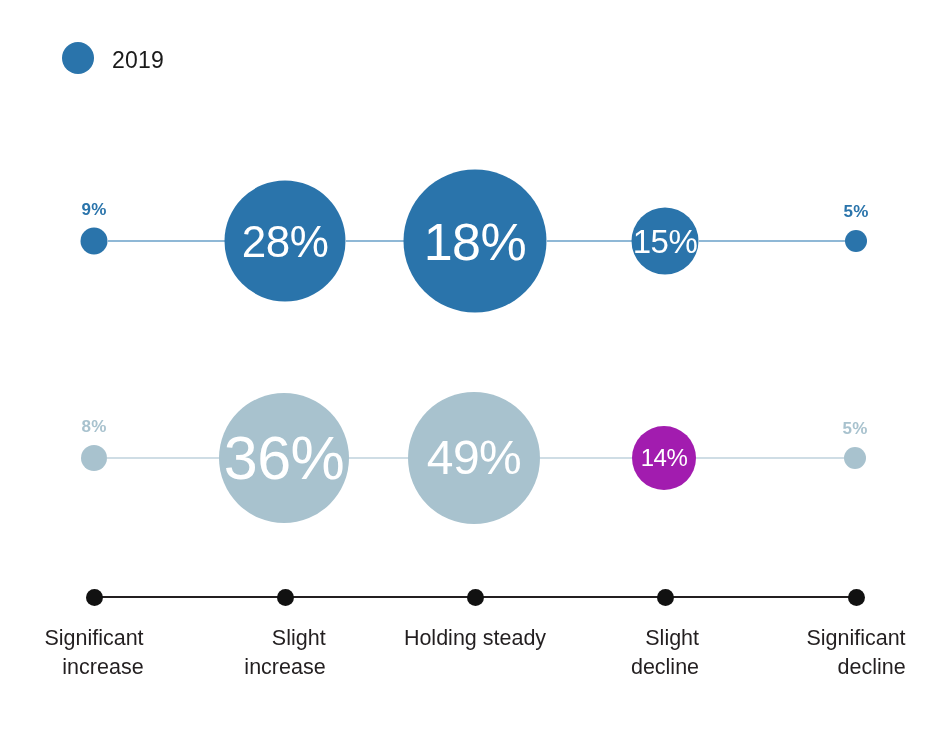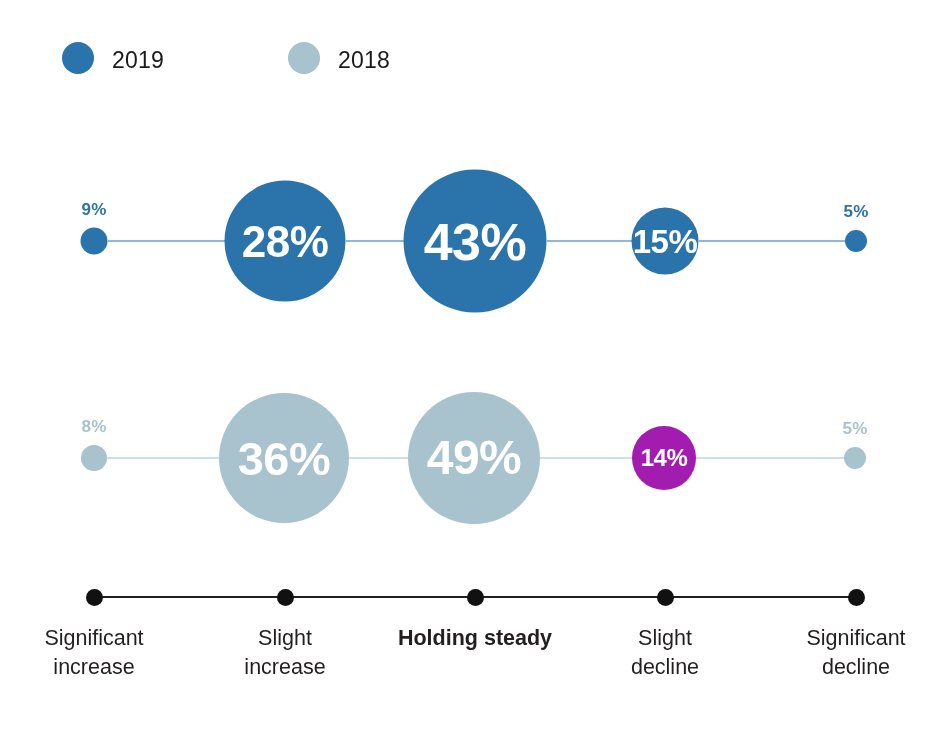--- a/index.html
+++ b/index.html
@@ -67,21 +67,21 @@
     position: absolute;
     border-radius: 50%;
     transform: translate(-50%, -50%);
     display: flex;
     align-items: center;
     justify-content: center;
     box-sizing: border-box;
   }
   .bubble-value {
     color: #ffffff;
-    font-weight: bold;
+    font-weight: normal;
     letter-spacing: -0.5px;
     line-height: 1;
     white-space: nowrap;
     text-align: right;
   }
   .outside-label {
     position: absolute;
     transform: translate(-50%, -100%);
     font-size: 17px;
     font-weight: bold;
@@ -111,66 +111,62 @@
   .axis-label {
     position: absolute;
     top: 624px;
     transform: translateX(-50%);
     text-align: center;
     font-size: 21.5px;
     color: #231f20;
     line-height: 1.33;
     white-space: nowrap;
   }
-  .axis-label span { display: block; }
+  .axis-label span { display: block; text-align: right; }
 </style>
 </head>
 <body>
 
 <div id="chart-root">
 
   <div class="legend">
     <div class="legend-item first">
       <span class="legend-swatch" style="background:#2a74ab"></span>
       <span class="legend-label">2019</span>
-    </div>
-    <div class="legend-item">
-      <span class="legend-swatch" style="background:#a8c2ce"></span>
-      <span class="legend-label">2018</span>
     </div>
   </div>
 
   <div class="row row-2019" id="row-2019">
       <div class="connector" style="left: 107.5px; width: 117px; background: rgb(143, 184, 214);"></div>
       <div class="connector" style="left: 345.5px; width: 58px; background: rgb(143, 184, 214);"></div>
       <div class="connector" style="left: 546.5px; width: 85px; background: rgb(143, 184, 214);"></div>
       <div class="connector" style="left: 698.5px; width: 146.5px; background: rgb(143, 184, 214);"></div>
       <div class="bubble" style="left: 94px; top: 0px; width: 27px; height: 27px; background: rgb(42, 116, 171);"></div>
       <div class="outside-label" style="left: 94px; top: -21.5px; color: rgb(42, 116, 171);">9%</div>
       <div class="bubble" style="left: 285px; top: 0px; width: 121px; height: 121px; background: rgb(42, 116, 171);">
         <span class="bubble-value" style="font-size: 44px;">28%</span>
       </div>
       <div class="bubble" style="left: 475px; top: 0px; width: 143px; height: 143px; background: rgb(42, 116, 171);">
-        <span class="bubble-value" style="font-size: 52px;">43%</span>
+        <span class="bubble-value" style="font-size: 52px;">18%</span>
       </div>
       <div class="bubble" style="left: 665px; top: 0px; width: 67px; height: 67px; background: rgb(42, 116, 171);">
         <span class="bubble-value" style="font-size: 33px;">15%</span>
       </div>
       <div class="bubble" style="left: 856px; top: 0px; width: 22px; height: 22px; background: rgb(42, 116, 171);"></div>
       <div class="outside-label" style="left: 856px; top: -19px; color: rgb(42, 116, 171);">5%</div>
     </div>
   <div class="row row-2018" id="row-2018">
       <div class="connector" style="left: 107px; width: 112px; background: rgb(207, 221, 229);"></div>
       <div class="connector" style="left: 349px; width: 59px; background: rgb(207, 221, 229);"></div>
       <div class="connector" style="left: 540px; width: 92px; background: rgb(207, 221, 229);"></div>
       <div class="connector" style="left: 696px; width: 148px; background: rgb(207, 221, 229);"></div>
       <div class="bubble" style="left: 94px; top: 0px; width: 26px; height: 26px; background: rgb(168, 194, 206);"></div>
       <div class="outside-label" style="left: 94px; top: -21px; color: rgb(168, 194, 206);">8%</div>
       <div class="bubble" style="left: 284px; top: 0px; width: 130px; height: 130px; background: rgb(168, 194, 206);">
-        <span class="bubble-value" style="font-size: 47px;">36%</span>
+        <span class="bubble-value" style="font-size: 61px;">36%</span>
       </div>
       <div class="bubble" style="left: 474px; top: 0px; width: 132px; height: 132px; background: rgb(168, 194, 206);">
         <span class="bubble-value" style="font-size: 48px;">49%</span>
       </div>
       <div class="bubble" style="left: 664px; top: 0px; width: 64px; height: 64px; background: #a21caf;">
         <span class="bubble-value" style="font-size: 24px;">14%</span>
       </div>
       <div class="bubble" style="left: 855px; top: 0px; width: 22px; height: 22px; background: rgb(168, 194, 206);"></div>
       <div class="outside-label" style="left: 855px; top: -19px; color: rgb(168, 194, 206);">5%</div>
     </div>
@@ -181,21 +177,21 @@
       <div class="axis-label" style="left: 94px;">
         <span>Significant</span>
         <span>increase</span>
       </div>
       <div class="axis-dot" style="left: 285px; background: rgb(17, 17, 17);"></div>
       <div class="axis-label" style="left: 285px;">
         <span>Slight</span>
         <span>increase</span>
       </div>
       <div class="axis-dot" style="left: 475px; background: rgb(17, 17, 17);"></div>
-      <div class="axis-label" style="left: 475px; font-weight: bold;">
+      <div class="axis-label" style="left: 475px;">
         <span>Holding steady</span>
       </div>
       <div class="axis-dot" style="left: 665px; background: rgb(17, 17, 17);"></div>
       <div class="axis-label" style="left: 665px;">
         <span>Slight</span>
         <span>decline</span>
       </div>
       <div class="axis-dot" style="left: 856px; background: rgb(17, 17, 17);"></div>
       <div class="axis-label" style="left: 856px;">
         <span>Significant</span>

